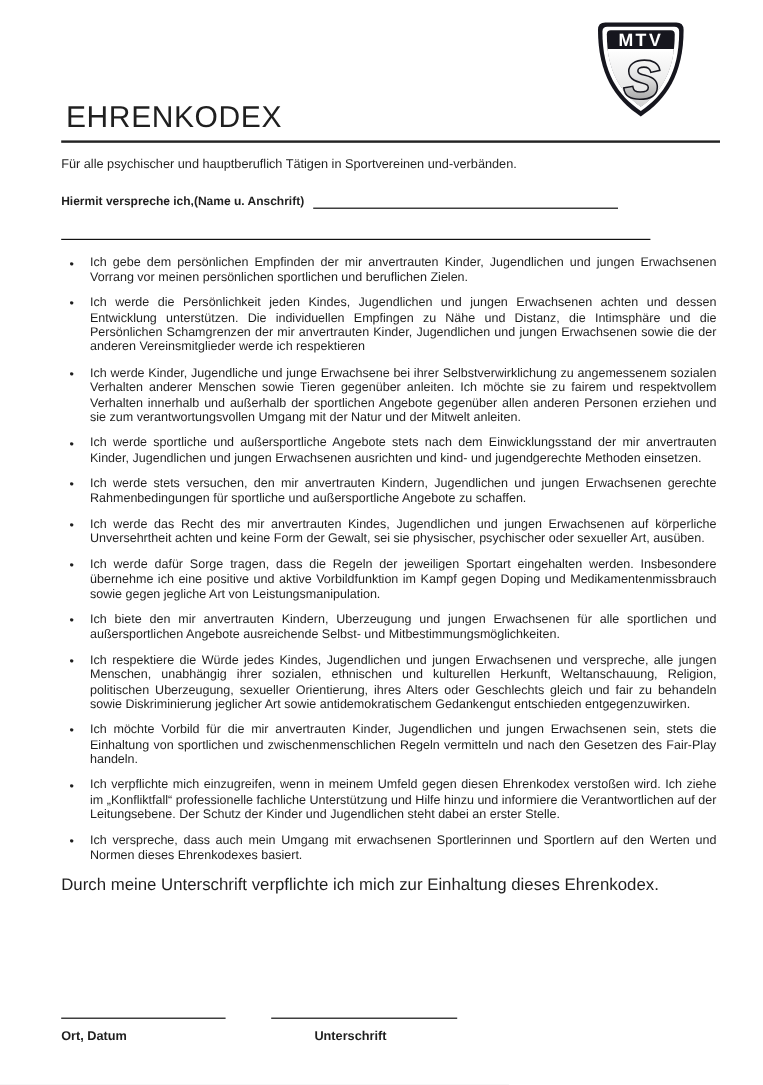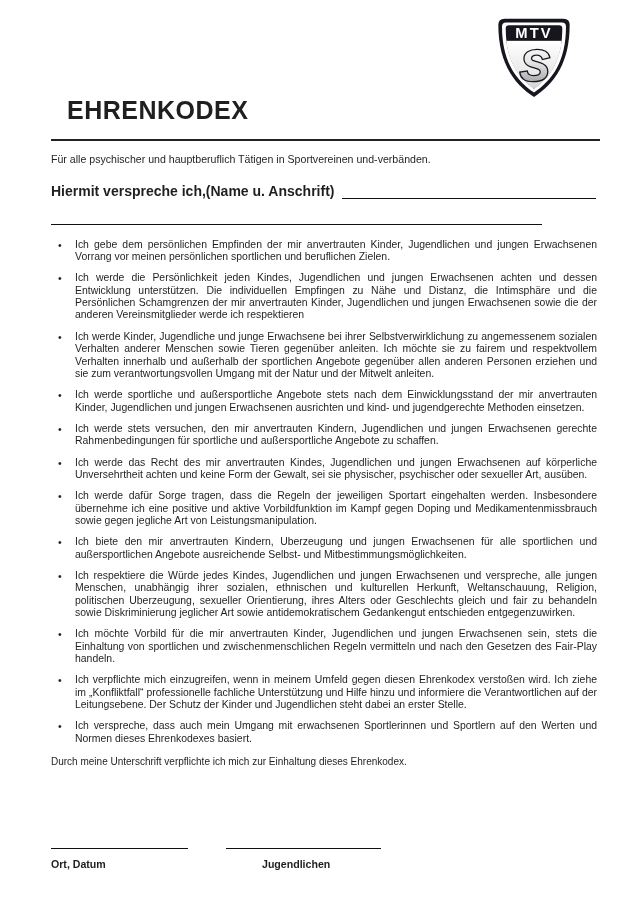--- a/index.html
+++ b/index.html
@@ -12,44 +12,44 @@
     color:#1f1f1f;
     overflow:hidden;
     box-sizing:border-box;
   }
   .content{padding:0 39px 0 51px;}
   
   .logo{position:absolute;top:13px;left:493px;width:82px;height:86px;}
   .logo svg{width:100%;height:100%;display:block;}
   
   .doc-title{
-    margin:16px;padding-top:81px;
-    font-size:25px;font-weight:700;letter-spacing:.5px;
+    margin:4px;padding-top:81px;
+    font-size:25px;font-weight:400;letter-spacing:.5px;
     line-height:1.05;
   }
   .title-rule{height:0;border-top:2px solid #222;margin-top:6px;margin-right:-3px;}
   .subtitle{margin:12px 0 0 0;font-size:10.6px;line-height:12.5px;}
   .promise-row{display:flex;align-items:flex-end;margin-top:17px;}
-  .promise-label{font-size:14px;font-weight:700;white-space:nowrap;}
+  .promise-label{font-size:10px;font-weight:700;white-space:nowrap;}
   .name-line{flex:0 0 auto;width:254px;margin-left:8px;border-bottom:1.4px solid #111;height:12px;}
   .name-line-2{width:491px;border-bottom:1.4px solid #111;height:0;margin-top:25px;}
   
   .code-list{list-style:none;margin:14px 0 0 0;padding:0;}
   .code-list li{
     position:relative;
     padding-left:24px;
     margin-bottom:9px;
     font-size:10.45px;line-height:12.35px;
     text-align:justify;
   }
   .code-list li .dot{
     position:absolute;left:7px;top:0;
     font-size:10.5px;
   }
-  .closing{margin:11px 0 0 0;font-size:10px;line-height:12.5px;text-align:left;}
+  .closing{margin:11px 0 0 0;font-size:14px;line-height:12.5px;text-align:left;}
   
   .signatures{position:absolute;left:51px;top:848px;display:flex;font-weight:bold;}
   .sig-line{border-top:1.4px solid #111;height:0;}
   .sig-block-left .sig-line{width:137px;}
   .sig-block-right{margin-left:38px;}
   .sig-block-right .sig-line{width:155px;}
   .sig-label{margin-top:9px;font-size:10.6px;}
   .sig-block-right .sig-label{padding-left:36px;}
 </style>
 </head>
@@ -134,17 +134,17 @@
     <p class="closing">Durch meine Unterschrift verpflichte ich mich zur Einhaltung dieses Ehrenkodex.</p>
   </div>
 
   <div class="signatures">
     <div class="sig-block-left">
       <div class="sig-line"></div>
       <div class="sig-label">Ort, Datum</div>
     </div>
     <div class="sig-block-right">
       <div class="sig-line"></div>
-      <div class="sig-label">Jugendlichen</div>
+      <div class="sig-label">Unterschrift</div>
     </div>
   </div>
 
 </div>
 
 </body></html>

